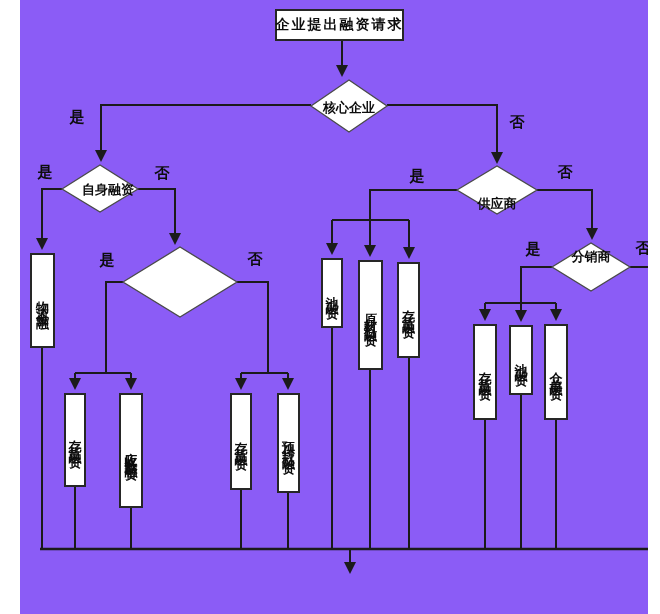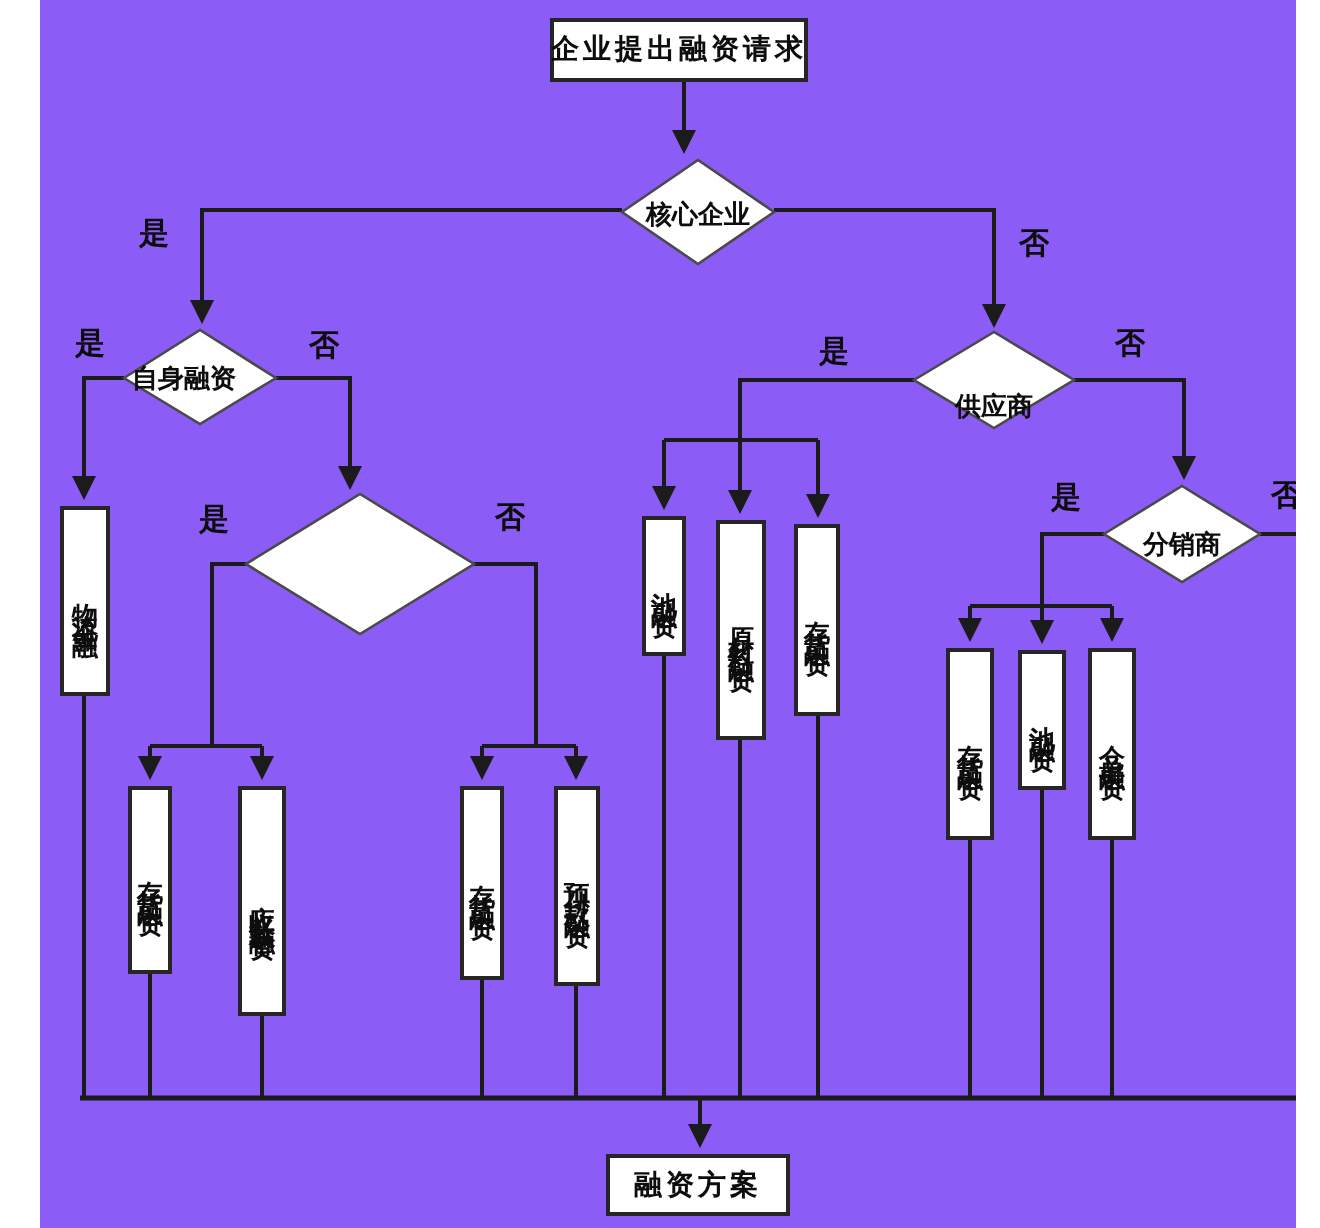--- a/index.html
+++ b/index.html
@@ -105,26 +105,25 @@
     <g fill="#ffffff" stroke="#4a4a4a" stroke-width="1.3">
       <polygon points="291,106 329,80 367,106 329,132"></polygon>
       <polygon points="42,189 80,165 118,189 80,212"></polygon>
       <polygon points="103,282 160,247 217,282 160,317"></polygon>
       <polygon points="437,190 477,166 517,190 477,214"></polygon>
       <polygon points="532,267 571,243 610,267 571,291"></polygon>
     </g>
   </svg>
 
   <div class="hbox" style="left:255px; top:9px; width:129px; height:32px;">企业提出融资请求</div>
-  <div class="hbox" style="left:283px; top:577px; width:92px; height:31px;">融资方案</div>
 
   <div class="dlabel" style="left:329px; top:107px;">核心企业</div>
-  <div class="dlabel" style="left:72px; top:189px;">自身融资</div>
+  <div class="dlabel" style="left:88px; top:189px;">自身融资</div>
   <div class="dlabel" style="left:477px; top:203px;">供应商</div>
-  <div class="dlabel" style="left:571px; top:272px;">分销商</div>
+  <div class="dlabel" style="left:571px; top:256px;">分销商</div>
 
   <div class="branch" style="left:57px;  top:117px;">是</div>
   <div class="branch" style="left:497px; top:122px;">否</div>
   <div class="branch" style="left:25px;  top:172px;">是</div>
   <div class="branch" style="left:142px; top:173px;">否</div>
   <div class="branch" style="left:87px;  top:260px;">是</div>
   <div class="branch" style="left:235px; top:259px;">否</div>
   <div class="branch" style="left:397px; top:176px;">是</div>
   <div class="branch" style="left:545px; top:172px;">否</div>
   <div class="branch" style="left:513px; top:249px;">是</div>

